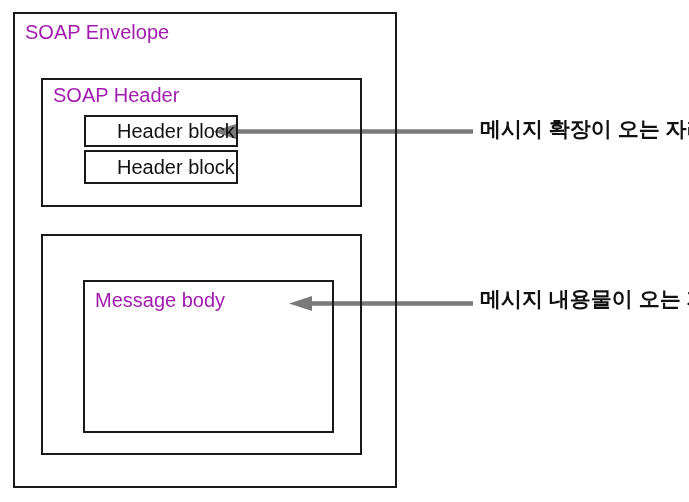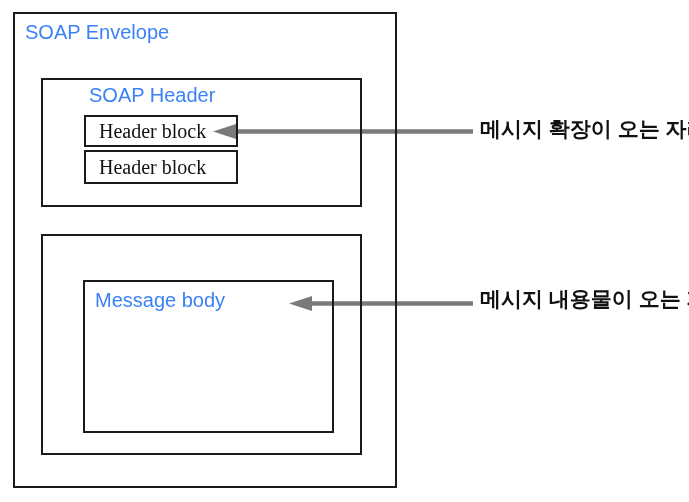--- a/index.html
+++ b/index.html
@@ -24,37 +24,36 @@
     box-sizing: border-box;
     border: 2px solid var(--border, #1a1a1a);
     background: transparent;
     z-index: 2;
   }
   .lbl {
     position: absolute;
     font-size: 20px;
     line-height: 1.1;
     white-space: nowrap;
-    color: #3b82f6;
+    color: #a21caf;
     z-index: 3;
   }
   
   .envelope { left: 13px; top: 12px; width: 384px; height: 476px; }
   .envelope-label { left: 25px; top: 21px; }
 
   
   .header-box { left: 41px; top: 78px; width: 321px; height: 129px; }
-  .header-label { left: 53px; top: 84px; margin-left: 36px; }
+  .header-label { left: 53px; top: 84px; }
   .header-block-1 { left: 84px; top: 115px; width: 154px; height: 32px; }
   .header-block-2 { left: 84px; top: 150px; width: 154px; height: 34px; }
   .header-block {
     display: flex;
     align-items: center;
-    padding-left: 13px;
-    font-family: Liberation Serif, serif;
+    padding-left: 31px;
   }
   .header-block span {
     font-size: 20px;
     white-space: nowrap;
   }
 
   
   .body-box { left: 41px; top: 234px; width: 321px; height: 221px; }
   .body-label { left: 55px; top: 244px; }
   .message-box { left: 83px; top: 280px; width: 251px; height: 153px; }

